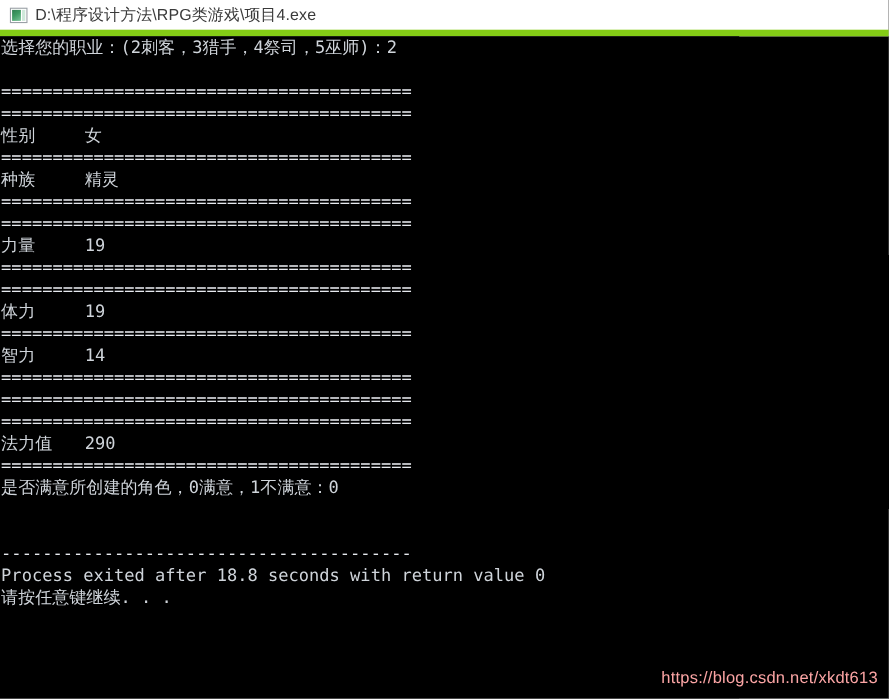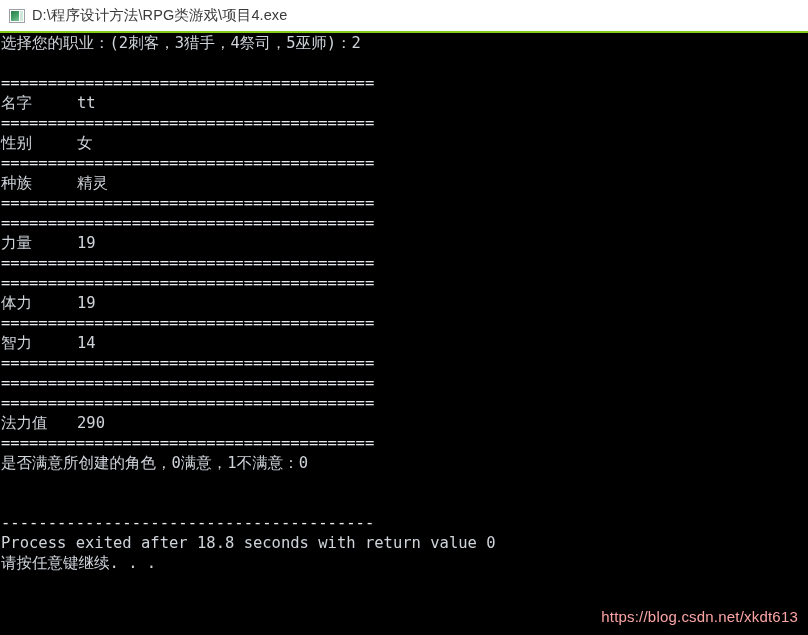--- a/index.html
+++ b/index.html
@@ -21,21 +21,21 @@
     overflow: hidden;
   }
   
   #title-bar {
     position: absolute;
     left: 0;
     top: 0;
     width: 808px;
     height: 33px;
     background: #ffffff;
-    border-bottom: 2px solid #84cc16;
+    border-bottom: 6px solid #84cc16;
     box-sizing: border-box;
     display: flex;
     align-items: center;
     padding-left: 9px;
   }
   #title-bar-icon {
     width: 16px;
     height: 14px;
     flex: 0 0 auto;
     margin-right: 7px;
@@ -126,21 +126,20 @@
     <span id="title-bar-text">D:\程序设计方法\RPG类游戏\项目4.exe</span>
   </div>
 
   <div id="console">
 
     <div class="con-line">选择您的职业：(2刺客，3猎手，4祭司，5巫师)：2</div>
     <div class="con-line blank"></div>
 
     <div class="con-line sep">========================================</div>
 
-    <div class="con-line row-line"><span class="lbl">名字</span><span>tt</span></div>
     <div class="con-line sep">========================================</div>
 
     <div class="con-line row-line"><span class="lbl">性别</span><span>女</span></div>
     <div class="con-line sep">========================================</div>
 
     <div class="con-line row-line"><span class="lbl">种族</span><span>精灵</span></div>
     <div class="con-line sep">========================================</div>
 
     <div class="con-line sep">========================================</div>
 

